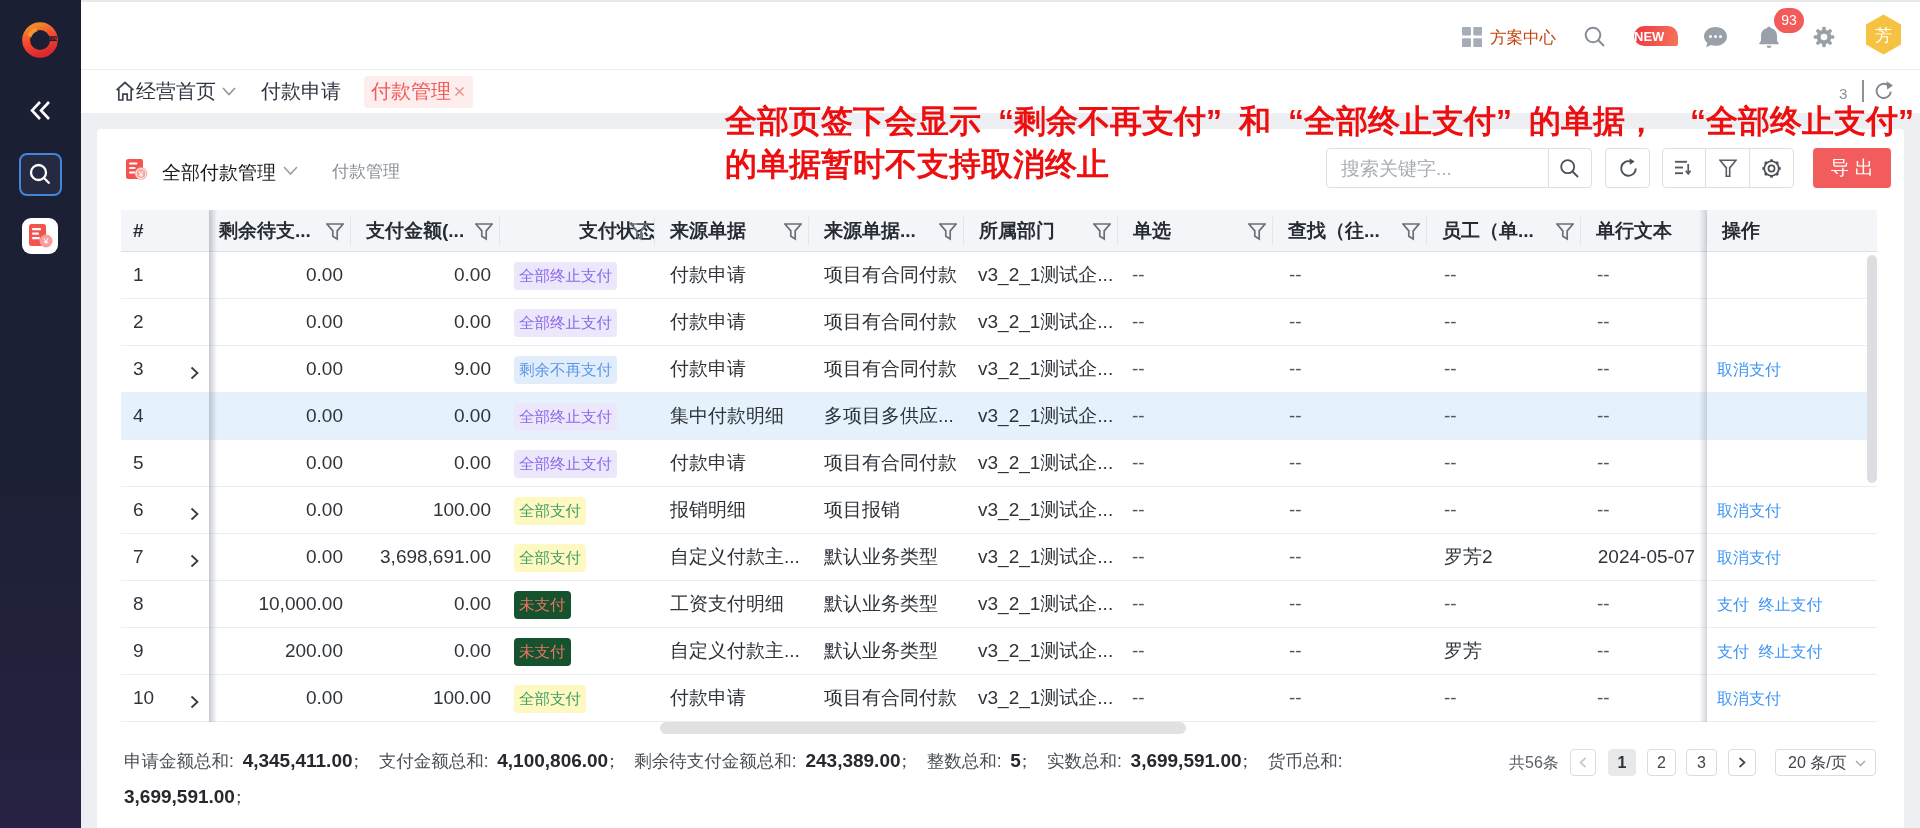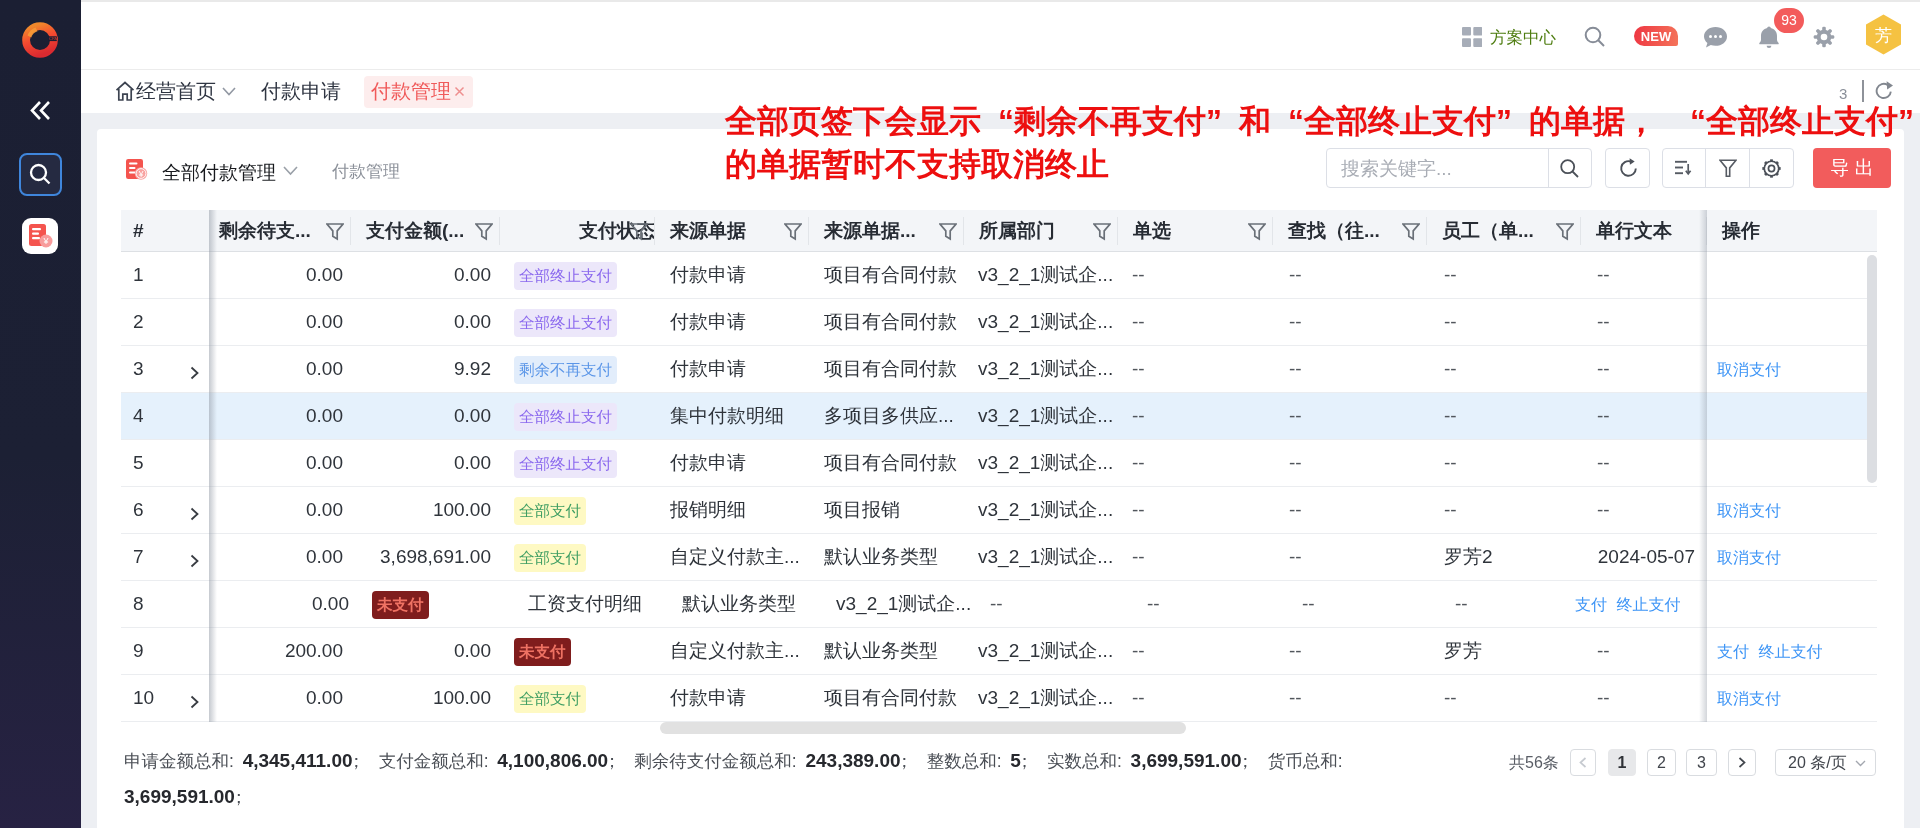--- a/index.html
+++ b/index.html
@@ -26,21 +26,21 @@
 .hc .sep { position:absolute; right:0; top:7px; height:28px; width:1px; background:#e2e5e9; }
 .funnel { position:absolute; top:12px; width:18px; height:19px; }
 .trow { display:flex; height:47px; border-bottom:1px solid #ebedf0; font-size:19px; color:#2f343b; position:relative; }
 .trow.sel { background:#e5f1fc; }
 .tc { white-space:nowrap; overflow:hidden; line-height:45.8px; }
 .num { text-align:right; }
 .badge { display:inline-block; font-size:15.5px; line-height:27px; height:28px; padding:0 5px; border-radius:4px; vertical-align:middle; }
 .b-purple { color:#8a68ee; background:#ece7fa; }
 .b-blue { color:#5b96e8; background:#e2edfb; }
 .b-green { color:#3f9e63; background:#fef9c3; }
-.b-red { color:#ef7263; background:#7f1d1d;font-weight:bold; }
+.b-red { color:#ef7263; background:#14532d; }
 .dash { color:#51565c; }
 .lnk { color:#3e95f6; font-size:16px;margin-top:7px; }
 .exp { position:absolute; left:69px; top:20px; }
 .rowno { padding-left:12px; }
 
 
 .segbtn { width:90px; height:42px; border:1px solid #d9dce3; background:#fff; color:#8a8f99; font-size:19px; text-align:center; line-height:40px; }
 .segact { background:#3a87f5; border-color:#3a87f5; color:#fff; height:48px; line-height:48px; margin-top:-3px; border-radius:4px !important; box-shadow:0 0 0 3.5px #d9e9fc; position:relative; z-index:2; }
 .tbtn { border:1px solid #dcdfe6; border-radius:4px; background:#fff; }
 .gcell { width:44px; height:38px; display:flex; align-items:center; justify-content:center; }
@@ -182,21 +182,21 @@
         <div class="tc dash" style="width:154px;padding-left:16px;">--</div>
         <div class="tc" style="width:154px;padding-left:17px;"><span class="dash">--</span></div>
         <div class="tc" style="width:126px;padding-left:16px;"><span class="dash">--</span></div>
         <div class="tc" style="width:170px;padding-left:10px;"></div>
       </div>
       <div class="trow">
         <div class="tc rowno" style="width:88px;">3<svg class="exp" width="9" height="14" viewBox="0 0 9 14">
             <path d="M1.5 1.5 L7.5 7 L1.5 12.5" fill="none" stroke="#383c42" stroke-width="1.8"></path>
           </svg></div>
         <div class="tc num" style="width:142px;padding-right:8px;">0.00</div>
-        <div class="tc num" style="width:149px;padding-right:9px;">9.92</div>
+        <div class="tc num" style="width:149px;padding-right:9px;">9.00</div>
         <div class="tc" style="width:155px;padding-left:14px;"><span class="badge b-blue">剩余不再支付</span></div>
         <div class="tc" style="width:154px;padding-left:15px;">付款申请</div>
         <div class="tc" style="width:155px;padding-left:15px;">项目有合同付款</div>
         <div class="tc" style="width:154px;padding-left:14px;">v3_2_1测试企...</div>
         <div class="tc dash" style="width:155px;padding-left:14px;">--</div>
         <div class="tc dash" style="width:154px;padding-left:16px;">--</div>
         <div class="tc" style="width:154px;padding-left:17px;"><span class="dash">--</span></div>
         <div class="tc" style="width:126px;padding-left:16px;"><span class="dash">--</span></div>
         <div class="tc" style="width:170px;padding-left:10px;"><span class="lnk">取消支付</span></div>
       </div>
@@ -255,20 +255,21 @@
         <div class="tc" style="width:155px;padding-left:15px;">默认业务类型</div>
         <div class="tc" style="width:154px;padding-left:14px;">v3_2_1测试企...</div>
         <div class="tc dash" style="width:155px;padding-left:14px;">--</div>
         <div class="tc dash" style="width:154px;padding-left:16px;">--</div>
         <div class="tc" style="width:154px;padding-left:17px;">罗芳2</div>
         <div class="tc num" style="width:126px;padding-right:12px;">2024-05-07</div>
         <div class="tc" style="width:170px;padding-left:10px;"><span class="lnk">取消支付</span></div>
       </div>
       <div class="trow">
         <div class="tc rowno" style="width:88px;">8</div>
+        <div class="tc num" style="width:142px;padding-right:8px;">10,000.00</div>
         <div class="tc num" style="width:149px;padding-right:9px;">0.00</div>
         <div class="tc" style="width:155px;padding-left:14px;"><span class="badge b-red">未支付</span></div>
         <div class="tc" style="width:154px;padding-left:15px;">工资支付明细</div>
         <div class="tc" style="width:155px;padding-left:15px;">默认业务类型</div>
         <div class="tc" style="width:154px;padding-left:14px;">v3_2_1测试企...</div>
         <div class="tc dash" style="width:155px;padding-left:14px;">--</div>
         <div class="tc dash" style="width:154px;padding-left:16px;">--</div>
         <div class="tc" style="width:154px;padding-left:17px;"><span class="dash">--</span></div>
         <div class="tc" style="width:126px;padding-left:16px;"><span class="dash">--</span></div>
         <div class="tc" style="width:170px;padding-left:10px;"><span class="lnk">支付</span> <span class="lnk">终止支付</span></div>
@@ -333,26 +334,26 @@
       </svg>
   </div>
 </div>
 <div id="topbar" class="abs">
   <svg class="abs" style="left:1462px;top:25px" width="20" height="21" viewBox="0 0 20 21" fill="#a7adb8">
     <rect x="0" y="0" width="9" height="8.5" rx="1"></rect>
       <rect x="11.3" y="0" width="9" height="8.5" rx="1"></rect>
     <rect x="0" y="11.2" width="9" height="8.8" rx="1"></rect>
       <rect x="11.3" y="11.2" width="9" height="8.8" rx="1"></rect>
   </svg>
-  <div class="abs" style="left:1490px;top:25px;font-size:16.5px;color:#4d7c0f;">方案中心</div>
+  <div class="abs" style="left:1490px;top:25px;font-size:16.5px;color:#c2410c;">方案中心</div>
   <svg class="abs" style="left:1583px;top:23px" width="24" height="24" viewBox="0 0 24 24">
     <circle cx="10" cy="10" r="7.3" fill="none" stroke="#868c97" stroke-width="2"></circle>
     <line x1="15.3" y1="15.3" x2="21" y2="21" stroke="#868c97" stroke-width="2"></line>
   </svg>
-  <div class="abs" style="left:1634px;top:24px;width:44px;height:20px;background:linear-gradient(100deg,#ee3642,#f4745a);border-radius:10px 10px 2px 10px;color:#fff;font-size:13px;font-weight:bold;text-align:center;line-height:21px;">NEW</div>
+  <div class="abs" style="left:1634px;top:24px;width:44px;height:20px;background:linear-gradient(100deg,#ee3642,#f4745a);border-radius:10px 10px 2px 10px;color:#fff;font-size:13px;font-weight:bold;text-align:left;line-height:21px;">NEW</div>
   <svg class="abs" style="left:1703px;top:25px" width="25" height="22" viewBox="0 0 25 22">
     <path d="M12.5 0 C19 0 24 4.2 24 9.4 C24 14.6 19 18.8 12.5 18.8 C10.8 18.8 9.2 18.5 7.8 18 L3 20.5 L4.4 16 C2.3 14.3 1 11.9 1 9.4 C1 4.2 6 0 12.5 0 Z" fill="#9aa0aa"></path>
     <circle cx="7.5" cy="9.4" r="1.5" fill="#fff"></circle>
       <circle cx="12.5" cy="9.4" r="1.5" fill="#fff"></circle>
       <circle cx="17.5" cy="9.4" r="1.5" fill="#fff"></circle>
   </svg>
   <svg class="abs" style="left:1757px;top:24px" width="24" height="23" viewBox="0 0 24 22">
     <path d="M12 0 C13 0 13.8 0.8 13.8 1.6 C17.4 2.4 20 5.6 20 9.4 L20 13.6 C20 14.4 20.4 15.2 21.2 15.9 C22 16.6 22 17.8 20.8 17.8 L3.2 17.8 C2 17.8 2 16.6 2.8 15.9 C3.6 15.2 4 14.4 4 13.6 L4 9.4 C4 5.6 6.6 2.4 10.2 1.6 C10.2 0.8 11 0 12 0 Z" fill="#9aa0aa"></path>
     <path d="M9.6 19.2 L14.4 19.2 A 2.4 2.4 0 0 1 9.6 19.2 Z" fill="#9aa0aa"></path>
   </svg>

